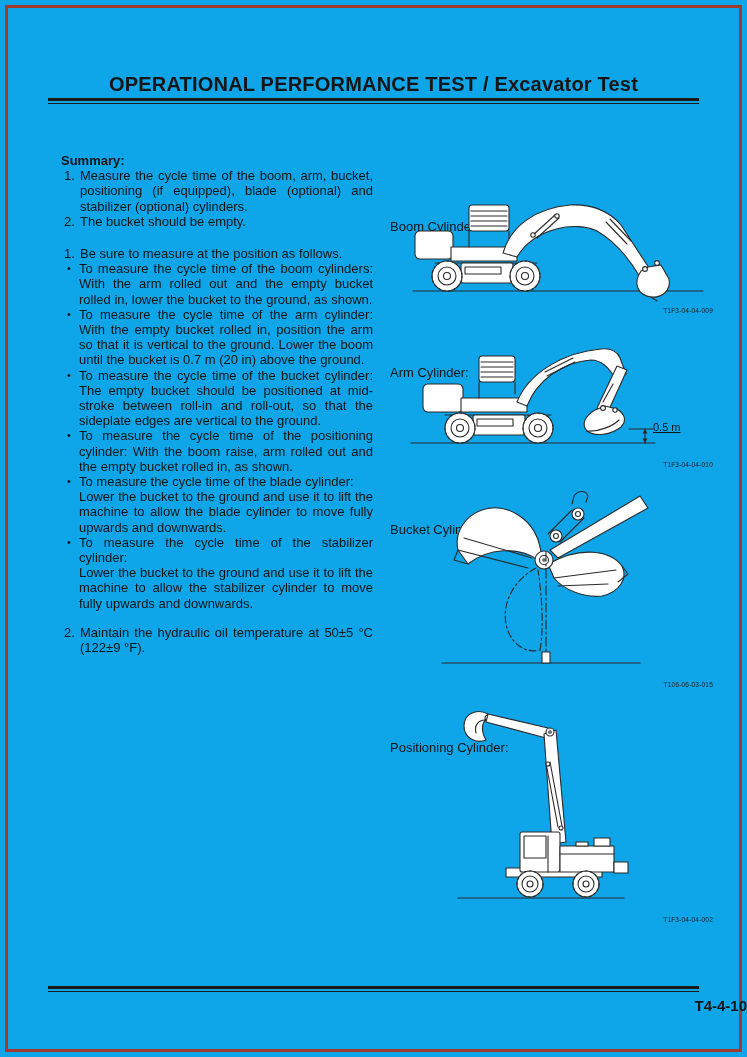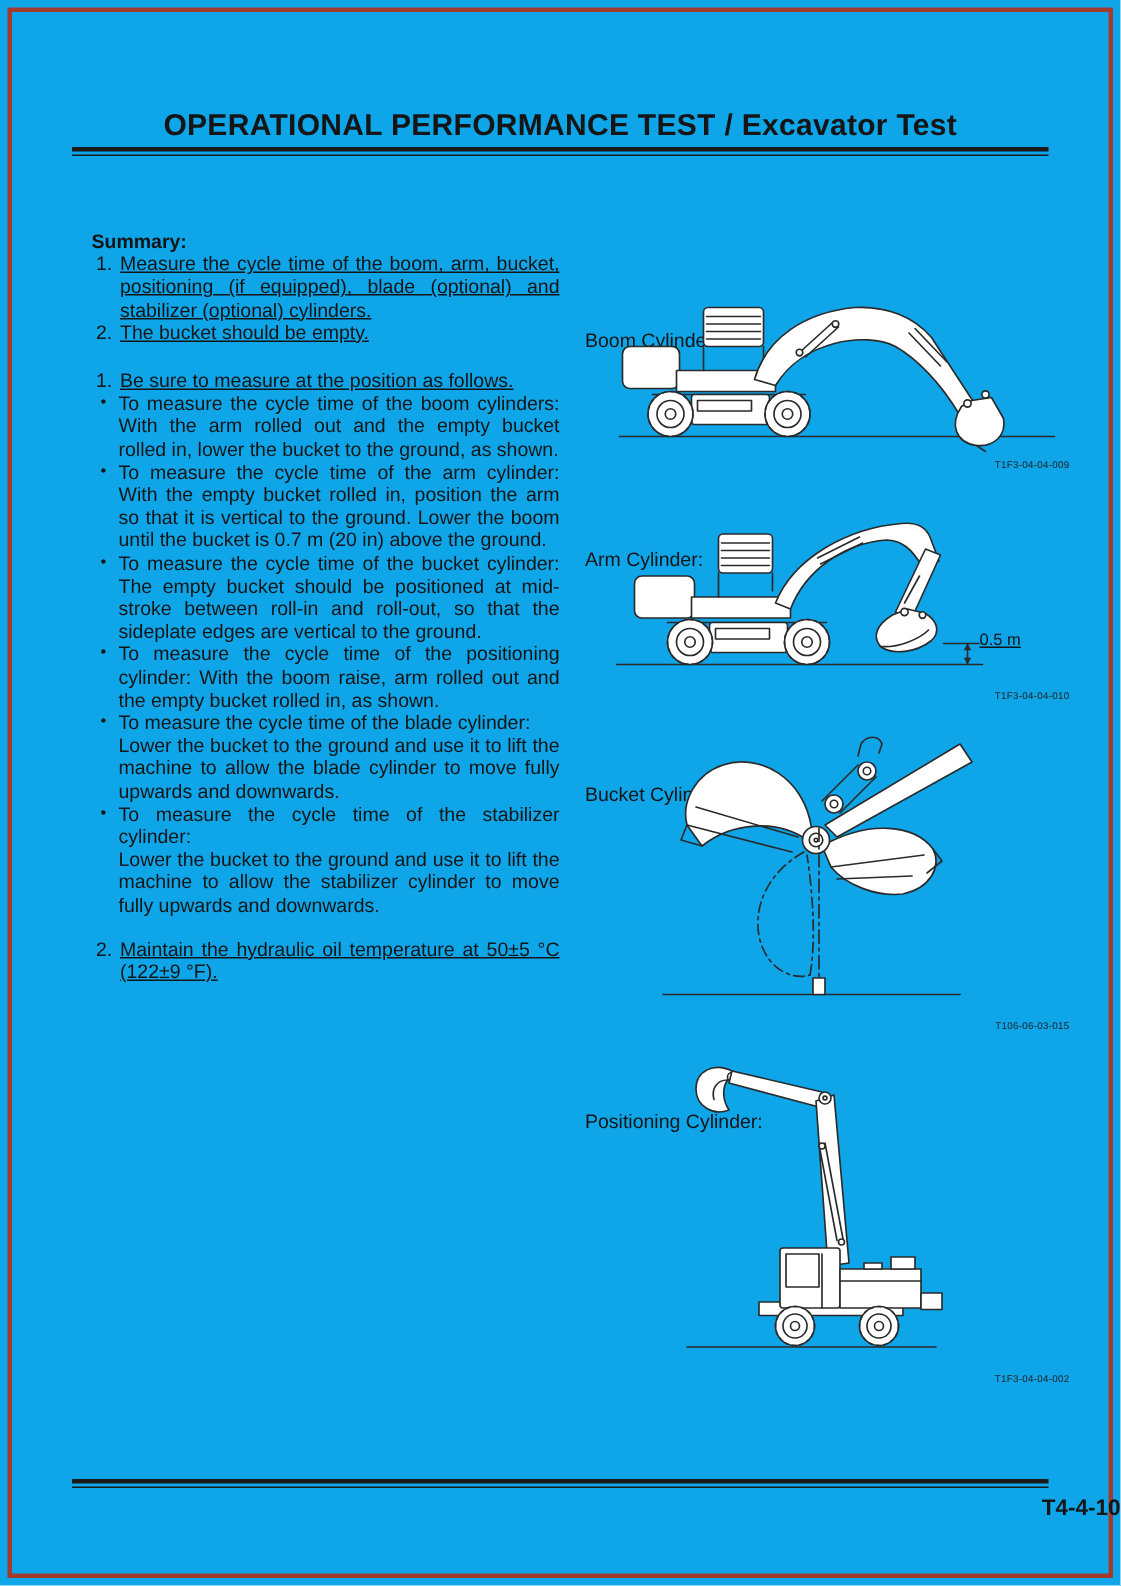--- a/index.html
+++ b/index.html
@@ -15,21 +15,21 @@
     border-top:3px solid #1a1a1a; border-bottom:1px solid #1a1a1a; }
   .header-rule { top:98px; }
   .footer-rule { top:986px; }
   .section-title { position:absolute; top:111px; left:50px; font-size:15px; font-weight:bold; }
 
   .leftcol { position:absolute; left:61px; top:130px; width:312px;
     font-size:13px; line-height:15.2px;margin-top:23px; }
   .subhead { font-weight:bold; }
   .li { display:flex; }
   .li .num { flex:none; width:19px; padding-left:3px; box-sizing:border-box; }
-  .li .txt { flex:1; text-align:justify; white-space:pre-line;text-decoration:underline; }
+  .li .txt { flex:1; text-align:justify; white-space:pre-line; }
   .bullet { display:flex; padding-left:6px; }
   .bullet .dot { flex:none; width:12px; font-size:11px; line-height:15.2px; }
   .bullet .txt { flex:1; text-align:justify; white-space:pre-line; }
   .prep-block { margin-top:17px; }
   .item2 { margin-top:14px; }
 
   .figlabel { position:absolute; left:390px; font-size:13px;margin-top:48px; }
   .figcode  { position:absolute; right:34px; font-size:6.5px; letter-spacing:.2px;
     color:#222; text-align:right; }
   .figsvg { position:absolute; }

